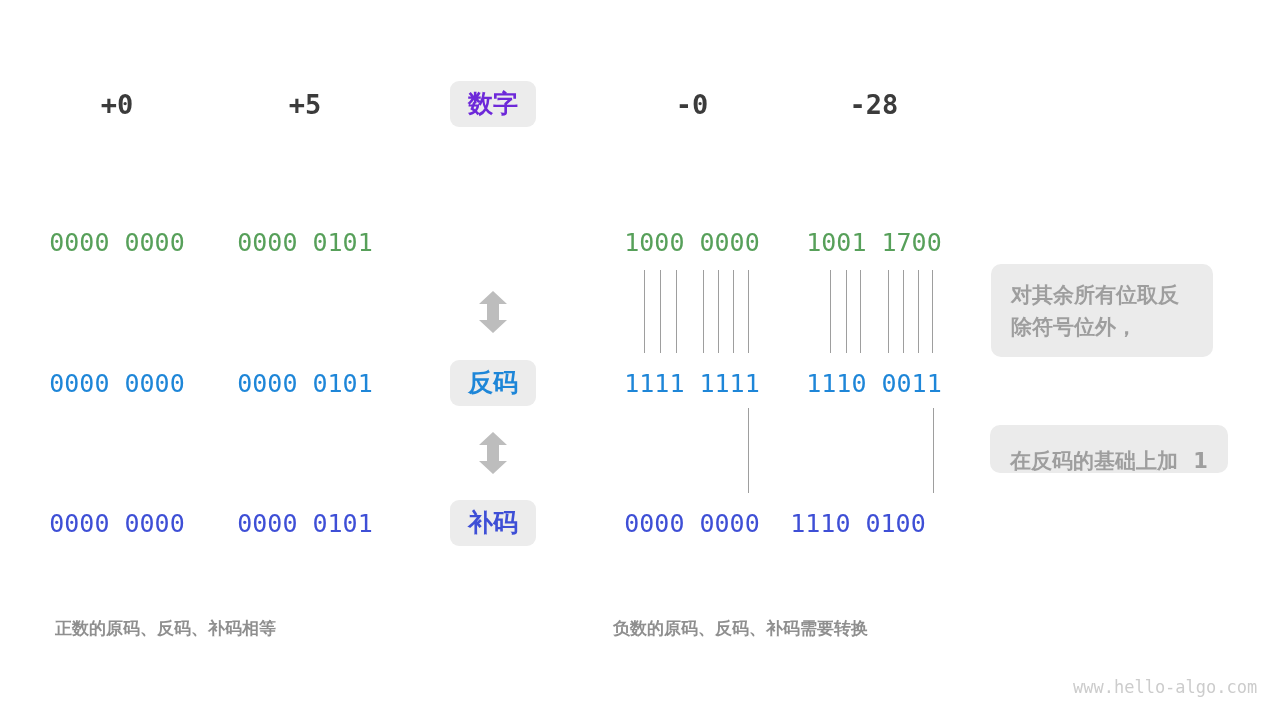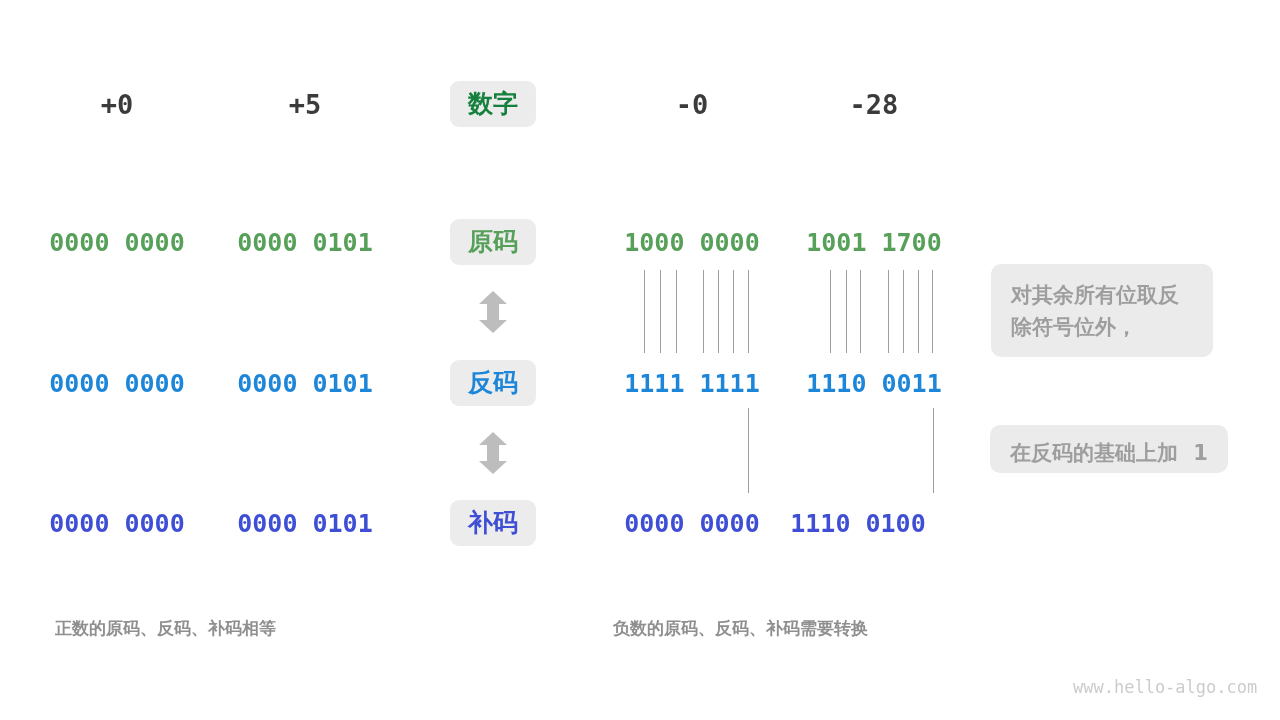--- a/index.html
+++ b/index.html
@@ -17,33 +17,33 @@
     white-space: nowrap;
   }
   .num {
     font-family: "DejaVu Sans Mono", monospace;
     font-weight: bold;
     font-size: 27px;
     color: #3b3b3b;
   }
   .bin {
     font-family: "DejaVu Sans Mono", monospace;
-    font-weight: bold;
+    font-weight: normal;
     font-size: 25px;
     letter-spacing: 0px;
   }
   .badge {
     background: #ececec;
     border-radius: 9px;
     padding: 8px 18px;
     font-size: 25px;
     font-weight: bold;
     line-height: 1.2;
   }
-  .badge.dark { color: #15803d; }
+  .badge.dark { color: #6d28d9; }
   .green  { color: #57A05A; }
   .blue   { color: #1E86D8; }
   .indigo { color: #3E4FD6; }
 
   .tick {
     position: absolute;
     width: 1px;
     background: #9e9e9e;
   }
   .arrow {
@@ -53,21 +53,21 @@
   .note {
     position: absolute;
     box-sizing: border-box;
     background: #ebebeb;
     border-radius: 10px;
     color: #9e9e9e;
     font-weight: bold;
     font-size: 21px;
   }
   .note-invert { line-height: 32px; padding: 15px 0 0 20px; }
-  .note-addone { line-height: 48px; padding: 4px 20px; word-spacing: 8px; white-space: nowrap; }
+  .note-addone { line-height: 48px; padding: 12px 20px; word-spacing: 8px; white-space: nowrap; }
   .caption {
     position: absolute;
     color: #8f8f8f;
     font-weight: bold;
     font-size: 17px;
     white-space: nowrap;
   }
   .watermark {
     position: absolute;
     font-family: "DejaVu Sans Mono", monospace;
@@ -82,21 +82,20 @@
 <div id="canvas">
 
   <div class="cell num" style="left:117px; top:104px">+0</div>
   <div class="cell num" style="left:305px; top:104px">+5</div>
   <div class="cell badge dark" style="left:493px; top:104px">数字</div>
   <div class="cell num" style="left:692px; top:104px">-0</div>
   <div class="cell num" style="left:874px; top:104px">-28</div>
 
   <div class="cell bin green" style="left:117px; top:242px">0000 0000</div>
   <div class="cell bin green" style="left:305px; top:242px">0000 0101</div>
-  <div class="cell badge green" style="left:493px; top:242px">原码</div>
   <div class="cell bin green" style="left:692px; top:242px">1000 0000</div>
   <div class="cell bin green" style="left:874px; top:242px">1001 1700</div>
 
   <svg class="arrow" style="left:493px; top:312px" width="30" height="42" viewBox="0 0 30 42">
     <path d="M15 0 L29 13 L21 13 L21 29 L29 29 L15 42 L1 29 L9 29 L9 13 L1 13 Z" fill="#bdbdbd"></path>
   </svg>
 
   <div class="tick" style="left:644px; top:270px; height:83px"></div>
   <div class="tick" style="left:660px; top:270px; height:83px"></div>
   <div class="tick" style="left:676px; top:270px; height:83px"></div>

